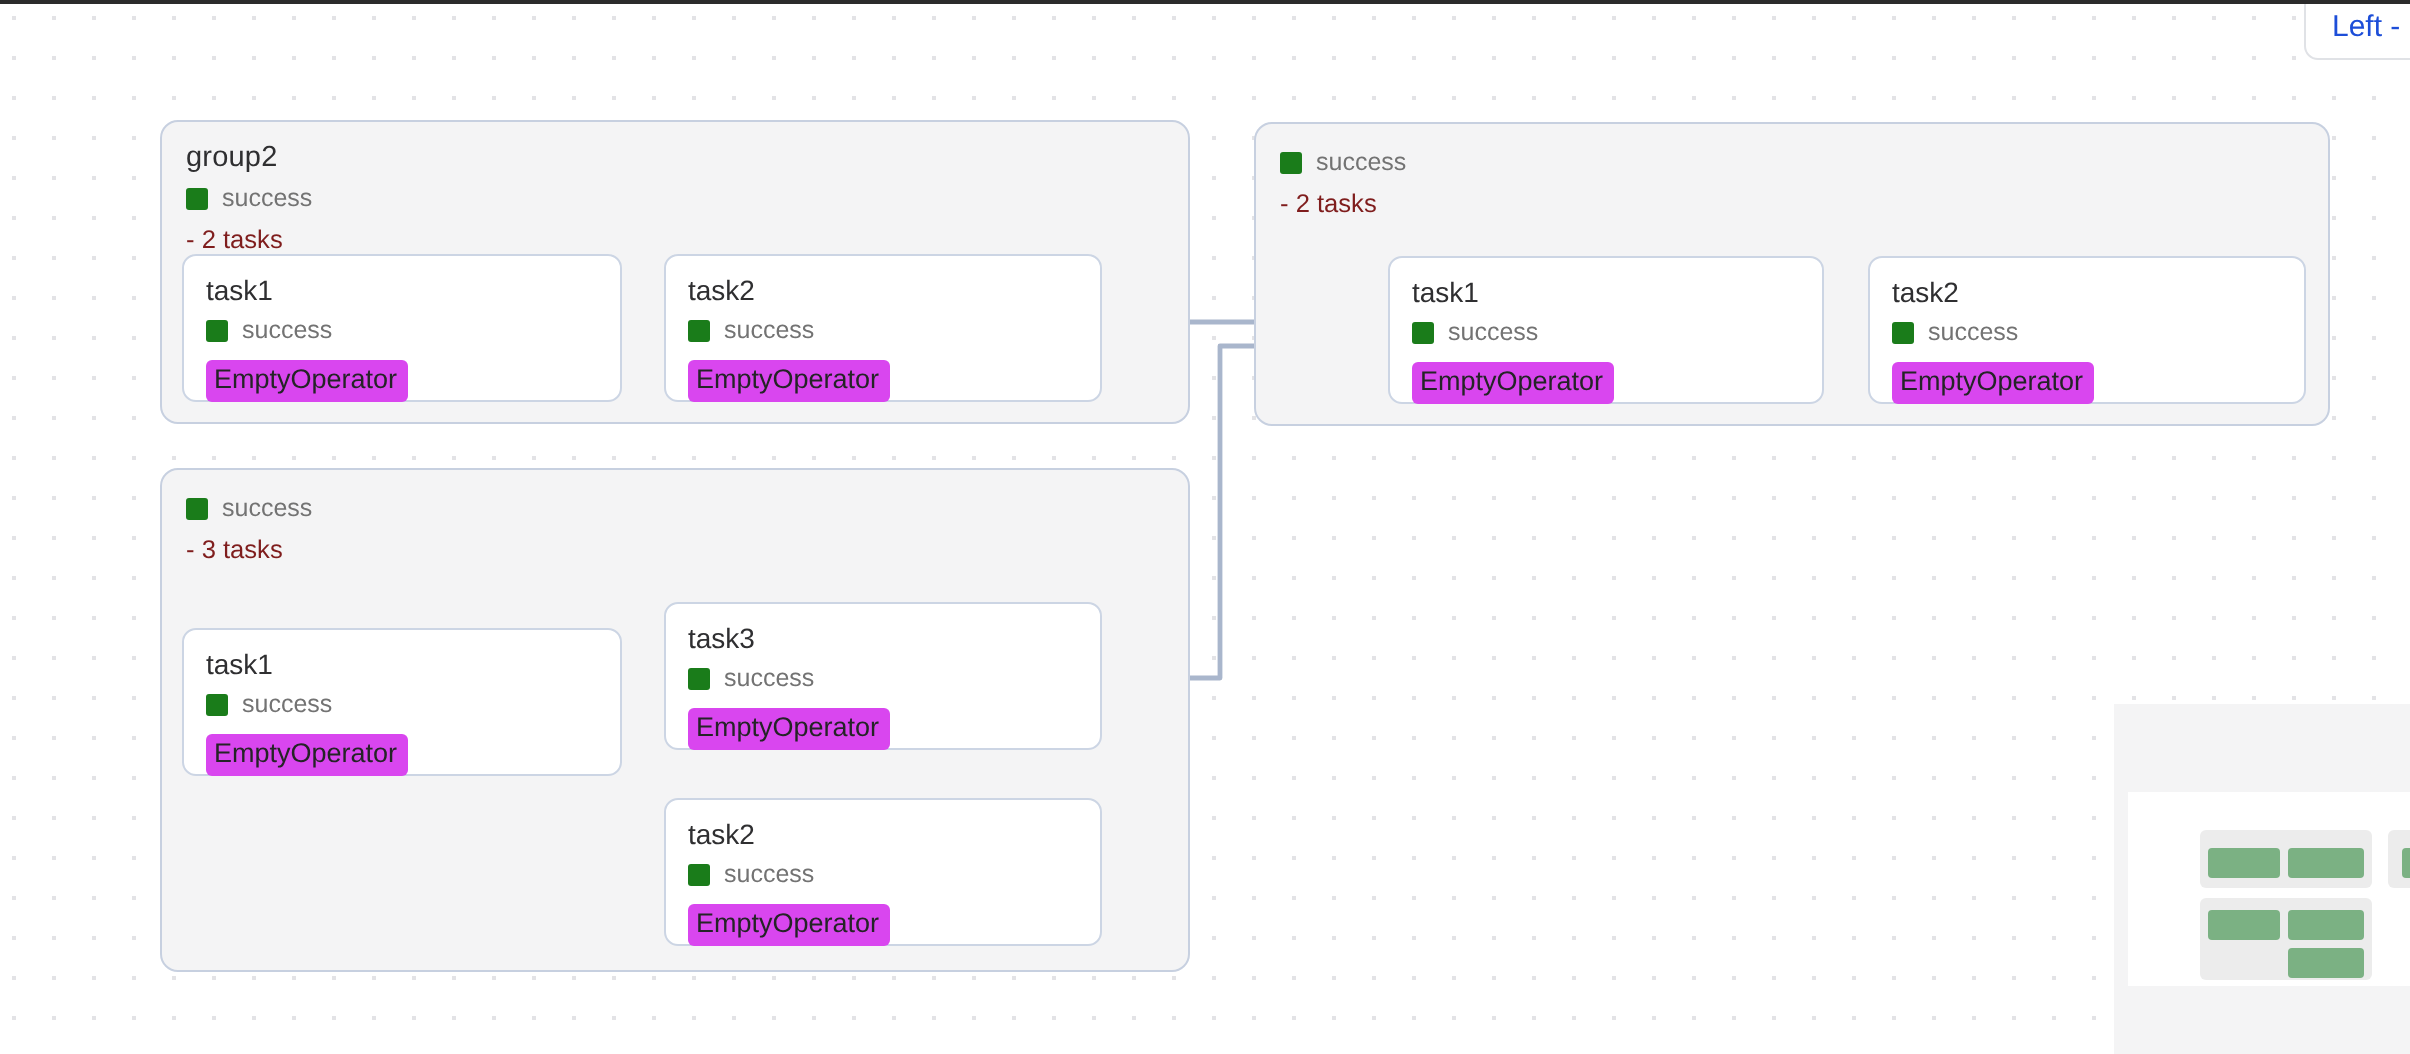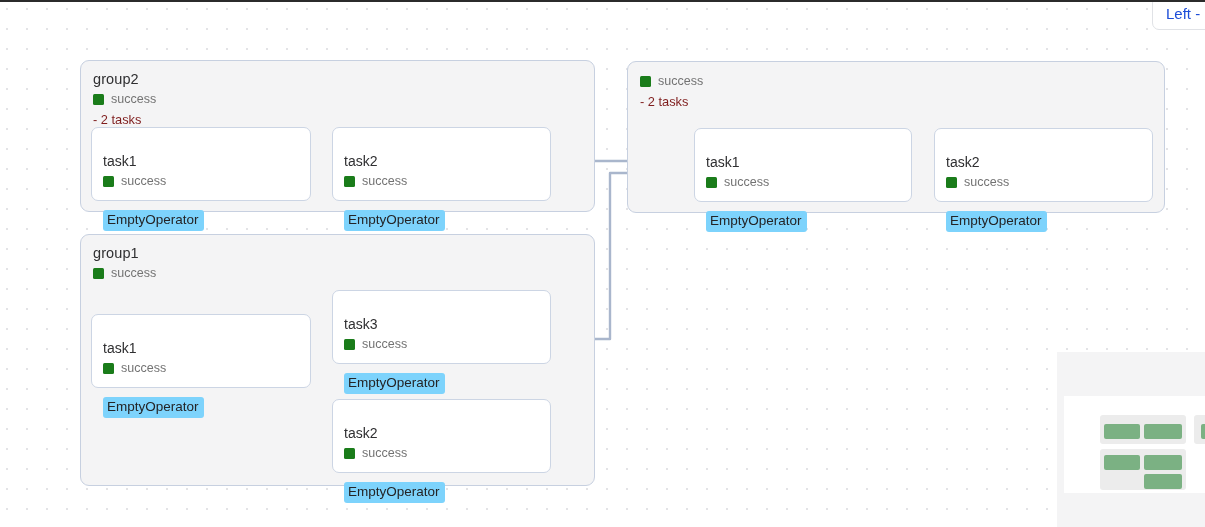--- a/index.html
+++ b/index.html
@@ -90,38 +90,38 @@
     cursor: pointer;
   }
 
   
   .task-node {
     position: absolute;
     background: #ffffff;
     border: 1.4px solid #ccd5e4;
     border-radius: 7px;
     box-sizing: border-box;
-    padding: 24px 0 0 11px;
+    padding: 8px 0 0 11px;
   }
   .task-title {
     font-size: 14px;
     color: #2f2f31;
     line-height: 19px;
   }
   .task-state {
     display: flex;
     align-items: center;
     gap: 7px;
     margin-top: 2px;
     line-height: 17px;
   }
   .task-op {
     display: inline-block;
-    margin-top: 20px;
-    background: #7dd3fc;
+    margin-top: 6px;
+    background: #d946ef;
     color: #242426;
     font-size: 13.5px;
     line-height: 18px;
     padding: 1px 5px 2px 4px;
     border-radius: 3px;
   }
 
   
   #left-panel {
     position: absolute;
@@ -257,38 +257,38 @@
     <div class="task-title">task2</div>
     <div class="task-state">
       <span class="state-swatch"></span>
       <span class="state-label">success</span>
     </div>
     <span class="task-op">EmptyOperator</span>
   </div>
 
   <div class="task-group" style="left:80px; top:232px; width:515px; height:252px;">
     <div class="group-head">
-      <div class="group-title">group1</div>
       <div class="group-state">
         <span class="state-swatch"></span>
         <span class="state-label">success</span>
       </div>
+      <div class="group-tasks-link">- 3 tasks</div>
     </div>
   </div>
 
   <div class="task-node" style="left:91px; top:312px; width:220px; height:74px;">
     <div class="task-title">task1</div>
     <div class="task-state">
       <span class="state-swatch"></span>
       <span class="state-label">success</span>
     </div>
     <span class="task-op">EmptyOperator</span>
   </div>
 
-  <div class="task-node" style="left:332px; top:288px; width:219px; height:74px;">
+  <div class="task-node" style="left:332px; top:299px; width:219px; height:74px;">
     <div class="task-title">task3</div>
     <div class="task-state">
       <span class="state-swatch"></span>
       <span class="state-label">success</span>
     </div>
     <span class="task-op">EmptyOperator</span>
   </div>
 
   <div class="task-node" style="left:332px; top:397px; width:219px; height:74px;">
     <div class="task-title">task2</div>

